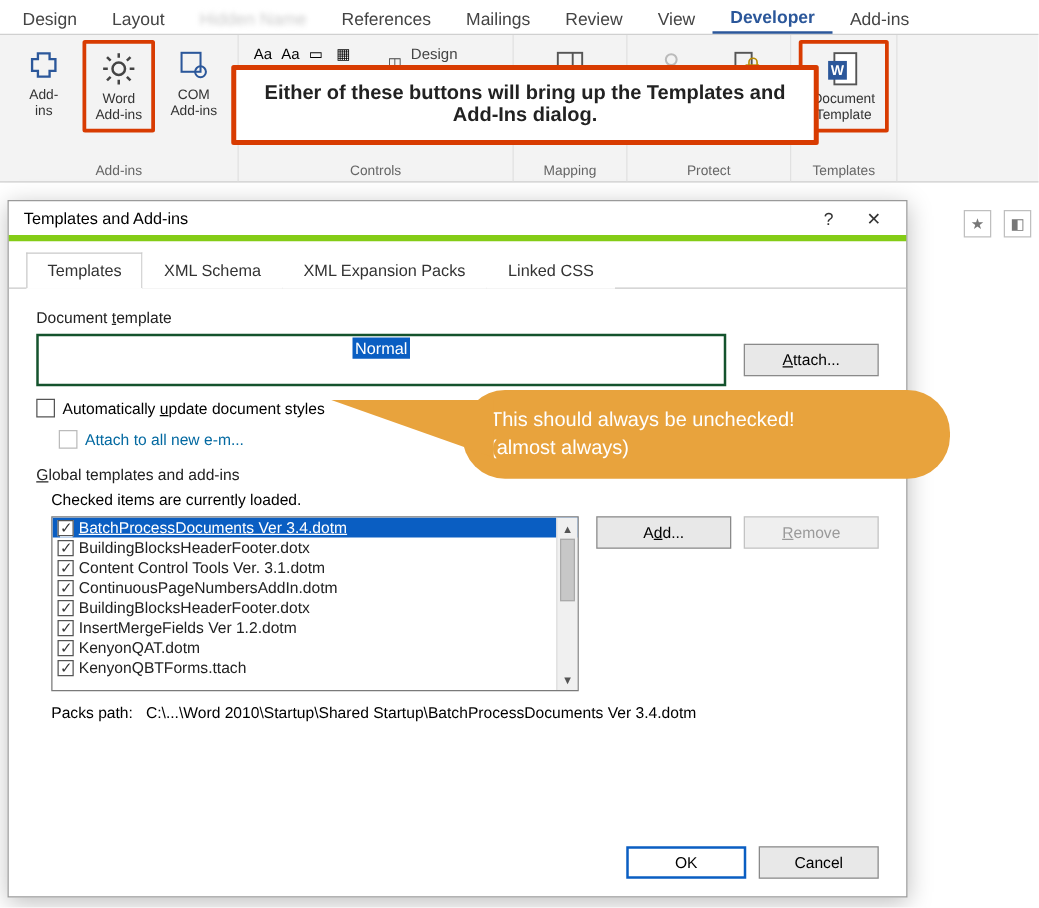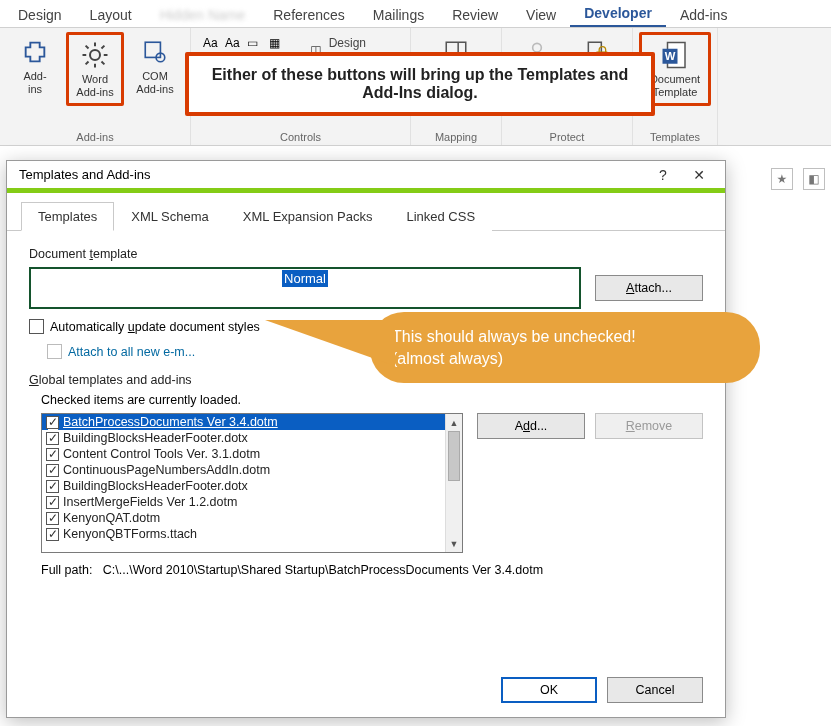--- a/index.html
+++ b/index.html
@@ -495,21 +495,21 @@
         <div class="btn">
             <span>A<span class="u">d</span>d...</span>
           </div>
         <div class="btn disabled">
             <span><span class="u">R</span>emove</span>
           </div>
       </div>
     </div>
 
     <div class="fullpath" style="margin-left:12px">
-      <span>Full path:</span>&nbsp;&nbsp;
+      <span>Packs path:</span>&nbsp;&nbsp;
       <span>C:\...\Word 2010\Startup\Shared Startup\BatchProcessDocuments Ver 3.4.dotm</span>
     </div>
   </div>
 
   <div class="dlg-footer">
     <div class="spacer"></div>
     <div class="btn primary" style="min-width:96px">OK</div>
     <div class="btn" style="min-width:96px">Cancel</div>
   </div>
 </div>

